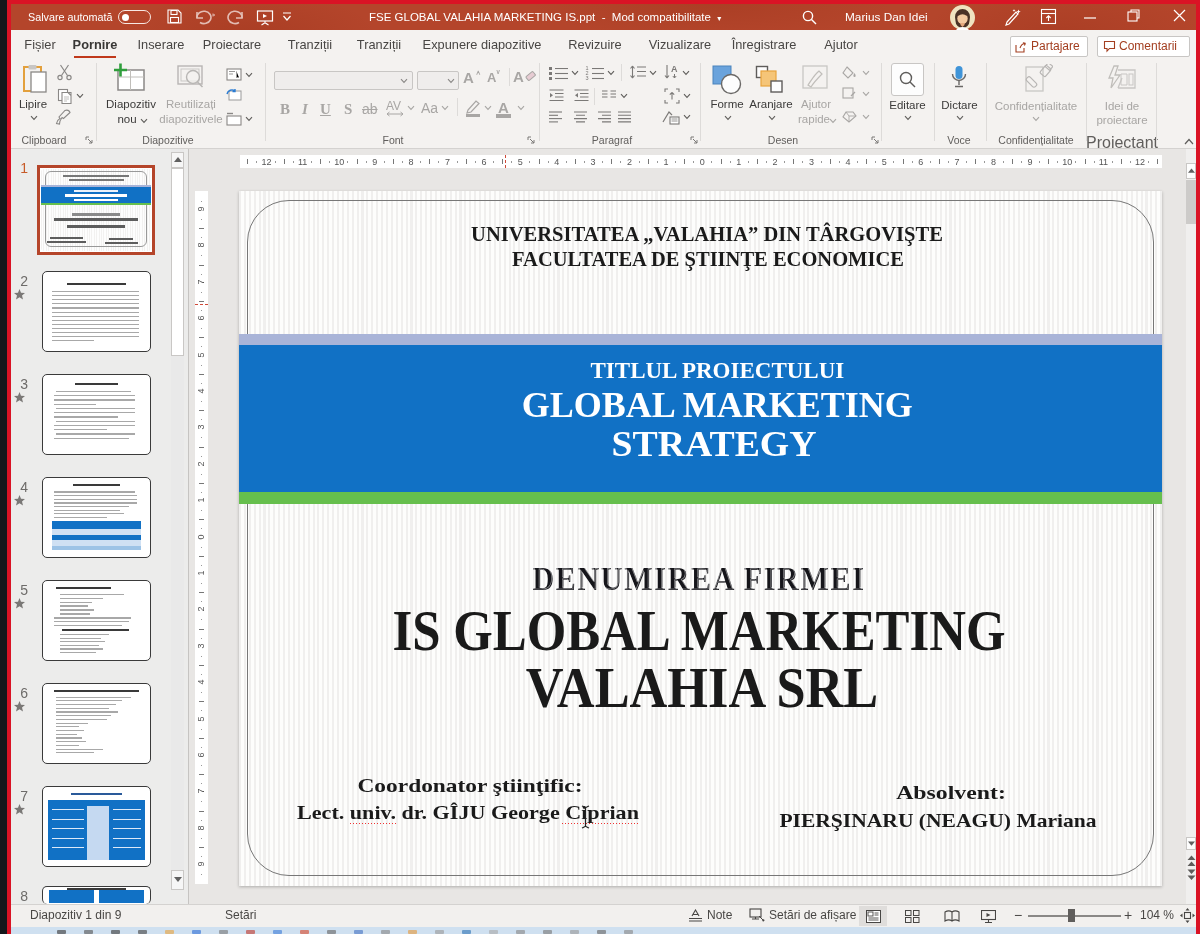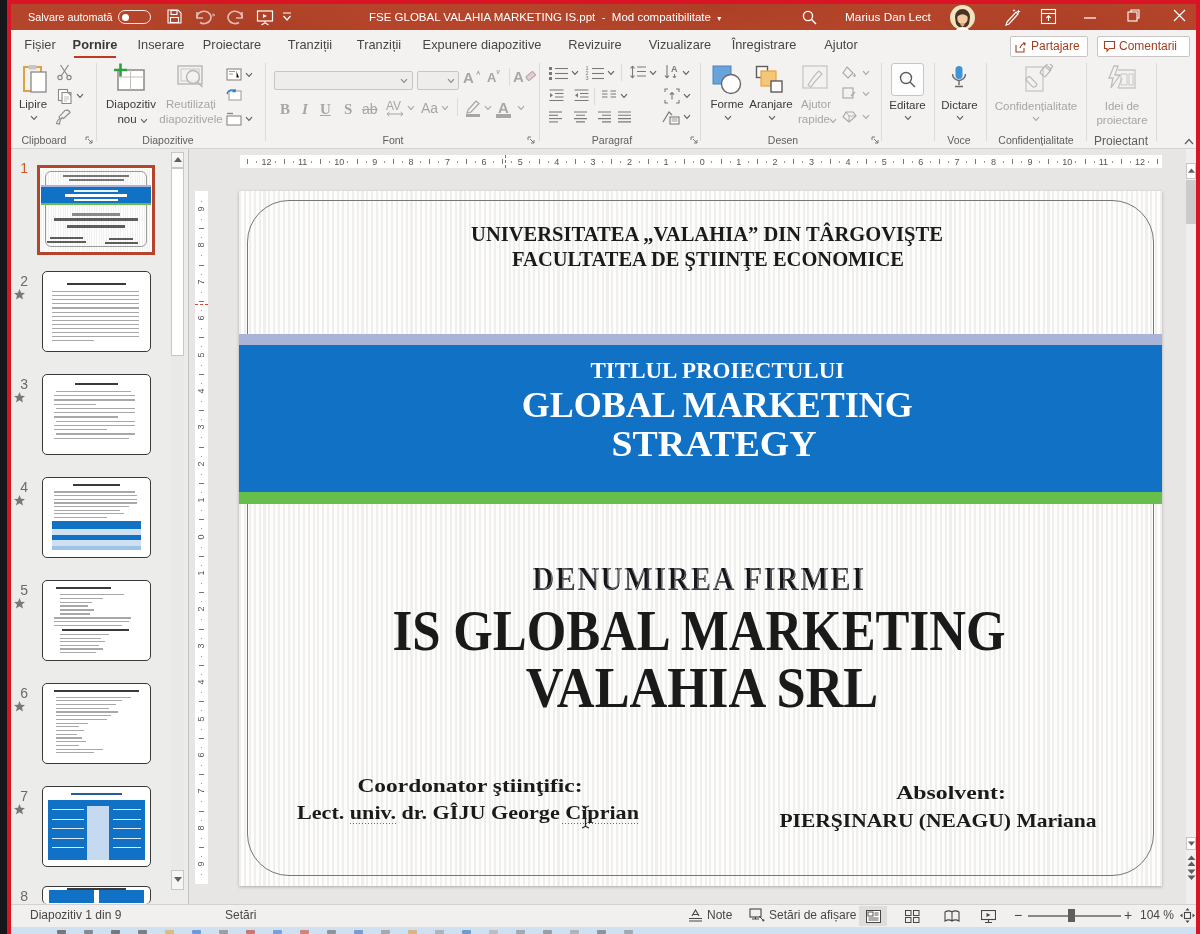--- a/index.html
+++ b/index.html
@@ -34,21 +34,21 @@
     <path d="M9 12 v2 M5.5 16 l3.5-2.3 3.5 2.3" fill="none" stroke="#fff" stroke-width="1.1"></path>
   </svg>
 <svg class="a" style="left:281px;top:11px" width="12" height="12" viewBox="0 0 12 12">
     <path d="M2 2 h8 M2.5 5 l3.5 4 3.5-4" fill="none" stroke="#fff" stroke-width="1.2"></path>
   </svg>
 <div class="a" style="color:#fff;font-size:12px;line-height:26px;top:4px;height:18px;left:369px;font-size:11.5px">FSE GLOBAL VALAHIA MARKETING IS.ppt&nbsp; -&nbsp; Mod compatibilitate&nbsp; <span style="font-size:8px">▾</span></div>
 <svg class="a" style="left:801px;top:9px" width="17" height="17" viewBox="0 0 17 17">
     <circle cx="7" cy="7" r="4.6" fill="none" stroke="#fff" stroke-width="1.4"></circle>
     <path d="M10.5 10.5 L15 15" stroke="#fff" stroke-width="1.4"></path>
   </svg>
-<div class="a" style="color:#fff;font-size:12px;line-height:26px;top:4px;height:26px;left:845px;font-size:11.8px">Marius Dan Lect</div>
+<div class="a" style="color:#fff;font-size:12px;line-height:26px;top:4px;height:26px;left:845px;font-size:11.8px">Marius Dan Idei</div>
 <svg class="a" style="left:950px;top:5px" width="25" height="25" viewBox="0 0 25 25">
     <circle cx="12.5" cy="12.5" r="12.5" fill="#efe3c0"></circle>
     <path d="M5 12 a7.5 8 0 0 1 15 0 l-.5 4 a7 7 0 0 1 -14 0 z" fill="#4a3226"></path>
     <ellipse cx="12.5" cy="13.5" rx="5.2" ry="5.8" fill="#f3c9a0"></ellipse>
     <path d="M7 10 a6 5 0 0 1 11 0 l-1.5 .8 a5 4 0 0 0 -8 0 z" fill="#4a3226"></path>
     <path d="M6 25 a8 7 0 0 1 13 0 z" fill="#fdfdfd"></path>
     <path d="M10.5 20 l2 2 2-2 v-2 h-4 z" fill="#e6a97e"></path>
   </svg>
 <svg class="a" style="left:1003px;top:8px" width="19" height="18" viewBox="0 0 19 18">
     <path d="M4 14 L13 4 l2 2 L6 16 l-3 1 z" fill="none" stroke="#fff" stroke-width="1.2"></path>
@@ -398,21 +398,21 @@
 <div class="a ctr" style="left:986px;top:134px;width:100px;font-size:10.5px;color:#605e5c">Confidențialitate</div>
 <div class="a" style="left:1086px;top:63px;width:1px;height:78px;background:#dddbd9"></div>
 <svg class="a" style="left:1105px;top:64px" width="32" height="28" viewBox="0 0 32 28">
     <path d="M9 2 L4 14 h4 L6 24 L15 11 h-5 l3-9 z" fill="none" stroke="#c0beba" stroke-width="1.3"></path>
     <path d="M13 6 h17 v18 h-17 M13 24 l4-10" fill="none" stroke="#c8c6c4" stroke-width="1.3"></path>
     <rect x="24" y="10" width="4" height="11" fill="none" stroke="#c8c6c4" stroke-width="1"></rect>
     <path d="M16 10 h6 v11 h-6 z" fill="none" stroke="#c8c6c4" stroke-width="1"></path>
   </svg>
 <div class="a ctr" style="left:1091px;top:100px;width:62px;font-size:11.5px;color:#a8a6a4">Idei de</div>
 <div class="a ctr" style="left:1091px;top:114px;width:62px;font-size:11.5px;color:#a8a6a4">proiectare</div>
-<div class="a ctr" style="left:1086px;top:134px;width:70px;font-size:12px;color:#605e5c">Proiectant</div>
+<div class="a ctr" style="left:1086px;top:134px;width:70px;font-size:16px;color:#605e5c">Proiectant</div>
 <div class="a" style="left:1156px;top:63px;width:1px;height:78px;background:#dddbd9"></div>
 <svg class="a" style="left:1184px;top:138px" width="10" height="7" viewBox="0 0 10 7">
     <path d="M1 6 L5 1.5 L9 6" fill="none" stroke="#605e5c" stroke-width="1.2"></path>
   </svg>
 <div class="a" style="left:11px;top:149px;width:1185px;height:755px;background:#e8e6e4"></div>
 <div class="a" style="left:11px;top:149px;width:177px;height:755px;background:#ececeb"></div>
 <div class="a" style="left:188px;top:149px;width:1px;height:755px;background:#c6c4c2"></div>
 
 <div class="a" style="left:171px;top:149px;width:13px;height:741px;background:#e9e9e9"></div>
 <div class="a" style="left:171px;top:152px;width:13px;height:16px;background:#f6f6f6;border:1px solid #c9c7c5"></div>

